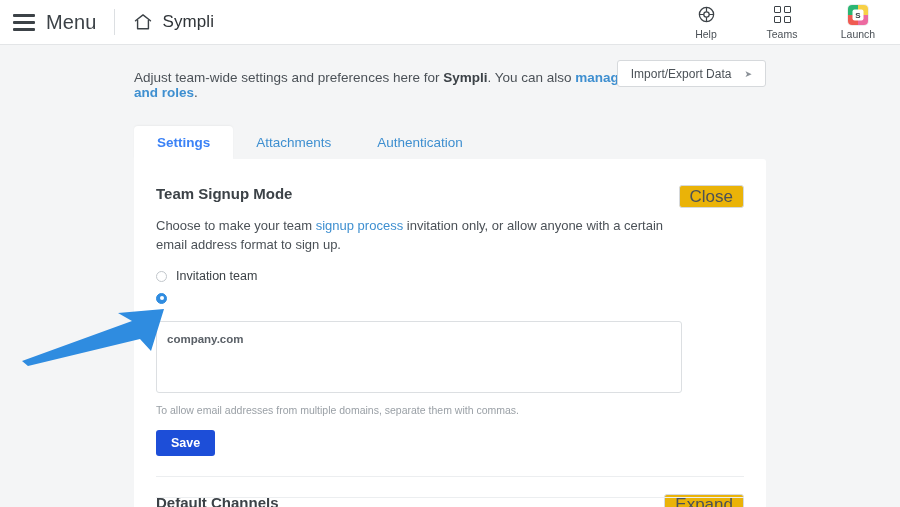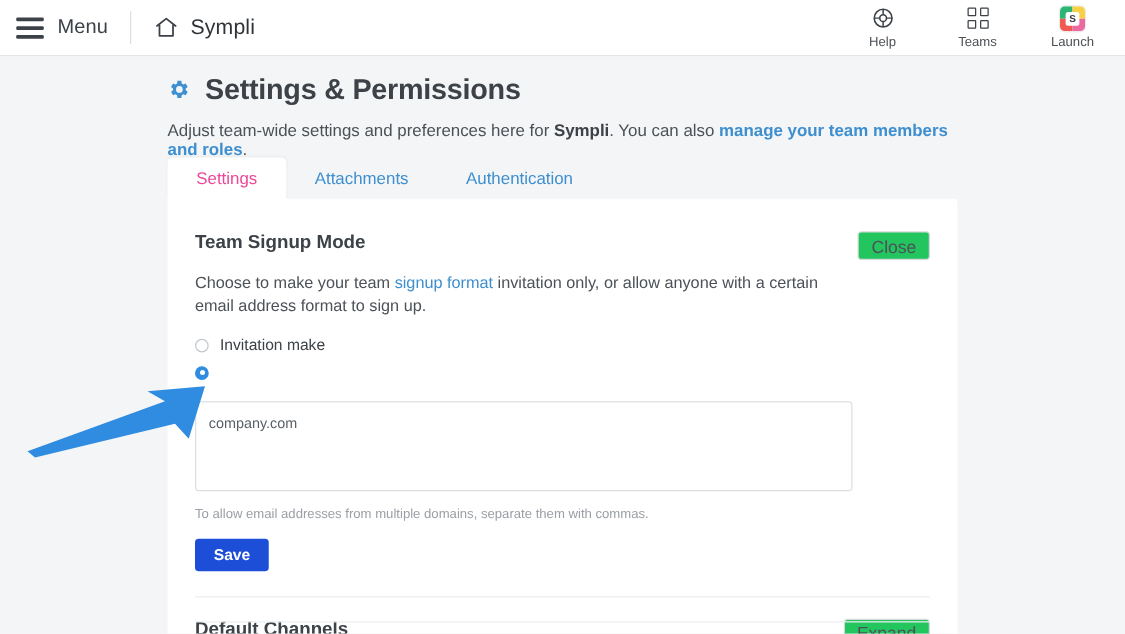--- a/index.html
+++ b/index.html
@@ -12,21 +12,21 @@
   #app { position: relative; width: 900px; height: 507px; background: #f4f5f6; }
 
   
   .topbar {
     position: absolute; top: 0; left: 0; width: 900px; height: 45px;
     background: #ffffff; border-bottom: 1px solid #e3e5e7;
     display: flex; align-items: center;
   }
   .hamburger { margin-left: 13px; width: 22px; display: flex; flex-direction: column; gap: 4px; cursor: pointer; }
   .hamburger span { display: block; height: 3px; background: #3c4247; border-radius: 1px; }
-  .menu-label { margin-left: 11px; font-size: 16px; color: #3c4247; letter-spacing: .1px; }
+  .menu-label { margin-left: 11px; font-size: 20px; color: #3c4247; letter-spacing: .1px; }
   .bar-divider { width: 1px; height: 26px; background: #dcdfe2; margin-left: 18px; }
   .home-icon { margin-left: 18px; width: 20px; height: 20px; display: block; }
   .brand { margin-left: 9px; font-size: 17px; color: #2f3438; letter-spacing: .1px; }
 
   .topbar-right { margin-left: auto; display: flex; align-items: center; gap: 20px; margin-right: 14px; }
   .tb-item { width: 56px; display: flex; flex-direction: column; align-items: center; gap: 3px; cursor: pointer; }
   .tb-item .glyph { height: 20px; display: flex; align-items: center; justify-content: center; }
   .tb-item .cap { font-size: 10.5px; color: #4b5157; }
 
   .grid-icon { display: grid; grid-template-columns: 7px 7px; grid-template-rows: 7px 7px; gap: 3px; }
@@ -68,37 +68,37 @@
   }
   .impexp .caret { font-size: 9px; color: #8a9097; }
 
   
   .tabs { position: absolute; left: 134px; top: 81px; display: flex; align-items: flex-end; height: 33px; }
   .tab {
     height: 33px; padding: 0 23px; display: flex; align-items: center; justify-content: center;
     font-size: 13.5px; color: #3e8fd0; cursor: pointer; white-space: nowrap;
   }
   .tab.active {
-    background: #fff; color: #ec4899; font-weight: normal;
+    background: #fff; color: #3b82f6; font-weight: bold;
     border-radius: 4px 4px 0 0; box-shadow: 0 -1px 2px rgba(0,0,0,.04);
   }
 
   
   .card {
     position: absolute; left: 134px; top: 114px; width: 632px; height: 348px;
     background: #fff; border-radius: 0 3px 0 0; overflow: hidden;
   }
   .card-inner { padding: 26px 22px 0 22px; }
 
   .sec-head { display: flex; align-items: flex-start; justify-content: space-between; }
   .sec-title { font-size: 15px; font-weight: bold; color: #3c4247; }
   .sec-btn {
-    height: 23px; padding: 0 10px; background: #22c55e;
+    height: 23px; padding: 0 10px; background: #eab308;
     border: 1px solid #d6d9dc; border-radius: 3px;
-    font-size: 14px; color: #4b5157; cursor: pointer;
+    font-size: 17px; color: #4b5157; cursor: pointer;
     display: flex; align-items: center;
   }
   .sec-desc { margin-top: 9px; font-size: 13px; color: #4b5157; line-height: 1.45; max-width: 530px; }
 
   .radios { margin-top: 12px; }
   .radio-row { display: flex; align-items: center; height: 19px; margin-bottom: 3px; }
   .radio {
     width: 11px; height: 11px; border-radius: 50%;
     border: 1px solid #c2c7cc; background: #fff; flex: none; position: relative;
     cursor: pointer;
@@ -108,21 +108,21 @@
     content: ""; position: absolute; left: 50%; top: 50%;
     width: 4px; height: 4px; background: #fff; border-radius: 50%;
     transform: translate(-50%,-50%);
   }
   .radio-label { margin-left: 9px; font-size: 12.5px; color: #3c4247; }
 
   .domain-box {
     margin-top: 10px; width: 526px; height: 72px;
     border: 1px solid #dcdfe2; border-radius: 3px; background: #fff;
     padding: 9px 10px; font-size: 11.5px; color: #5a6067; resize: none;
-    font-family: "Liberation Sans", sans-serif; line-height: 1.4; outline: none;
+    font-family: "Liberation Sans", sans-serif; line-height: 1.4; outline: none; font-weight: bold;
   }
   .hint { margin-top: 7px; font-size: 10.5px; color: #9aa0a6; }
 
   .save-btn {
     margin-top: 14px; height: 26px; padding: 0 15px;
     background: #1d4ed8; border: none; border-radius: 3px;
     color: #fff; font-size: 12.5px; font-weight: bold; cursor: pointer;
     font-family: "Liberation Sans", sans-serif;
   }
 
@@ -186,28 +186,26 @@
           </div>
         </div>
         <div class="cap">Launch</div>
       </div>
     </div>
   </div>
 
   <div class="page">
 
     <div class="page-head">
-      <div class="title-row">
-        <svg class="gear" viewBox="0 0 24 24" fill="#3e8fd0">
-          <path d="M19.4 13a7.6 7.6 0 0 0 0-2l2-1.5-2-3.5-2.4 1a7.7 7.7 0 0 0-1.7-1L15 3.2h-4l-.3 2.8c-.6.25-1.2.6-1.7 1l-2.4-1-2 3.5L6.6 11a7.6 7.6 0 0 0 0 2l-2 1.5 2 3.5 2.4-1c.5.4 1.1.75 1.7 1l.3 2.8h4l.3-2.8c.6-.25 1.2-.6 1.7-1l2.4 1 2-3.5-2-1.5zM13 15.4A3.4 3.4 0 1 1 13 8.6a3.4 3.4 0 0 1 0 6.8z" transform="translate(-1 0)"></path>
-        </svg>
-        <div class="page-title">Settings &amp; Permissions</div>
-      </div>
       <div class="subtitle">
         <span>Adjust team-wide settings and preferences here for </span><b>Sympli</b><span>. You can also </span><a class="lnk bold" href="#">manage your team members and roles</a><span>.</span>
+      </div>
+      <div class="impexp">
+        <span>Import/Export Data</span>
+        <span class="caret">➤</span>
       </div>
     </div>
 
     <div class="tabs">
       <div class="tab active">
         <span>Settings</span>
       </div>
       <div class="tab">
         <span>Attachments</span>
       </div>
@@ -220,27 +218,27 @@
       <div class="card-inner">
 
         <div>
           <div class="sec-head">
             <div class="sec-title">Team Signup Mode</div>
             <div class="sec-btn">
               <span>Close</span>
             </div>
           </div>
           <div class="sec-desc">
-            <span>Choose to make your team </span><a class="lnk" href="#">signup format</a><span> invitation only, or allow anyone with a certain email address format to sign up.</span>
+            <span>Choose to make your team </span><a class="lnk" href="#">signup process</a><span> invitation only, or allow anyone with a certain email address format to sign up.</span>
           </div>
 
           <div class="radios">
             <div class="radio-row">
               <div class="radio"></div>
-              <div class="radio-label">Invitation make</div>
+              <div class="radio-label">Invitation team</div>
             </div>
             <div class="radio-row">
               <div class="radio checked"></div>
             </div>
           </div>
 
           <textarea class="domain-box" placeholder="company.com" style="">company.com</textarea>
           <div class="hint">To allow email addresses from multiple domains, separate them with commas.</div>
 
           <button class="save-btn">Save</button>

